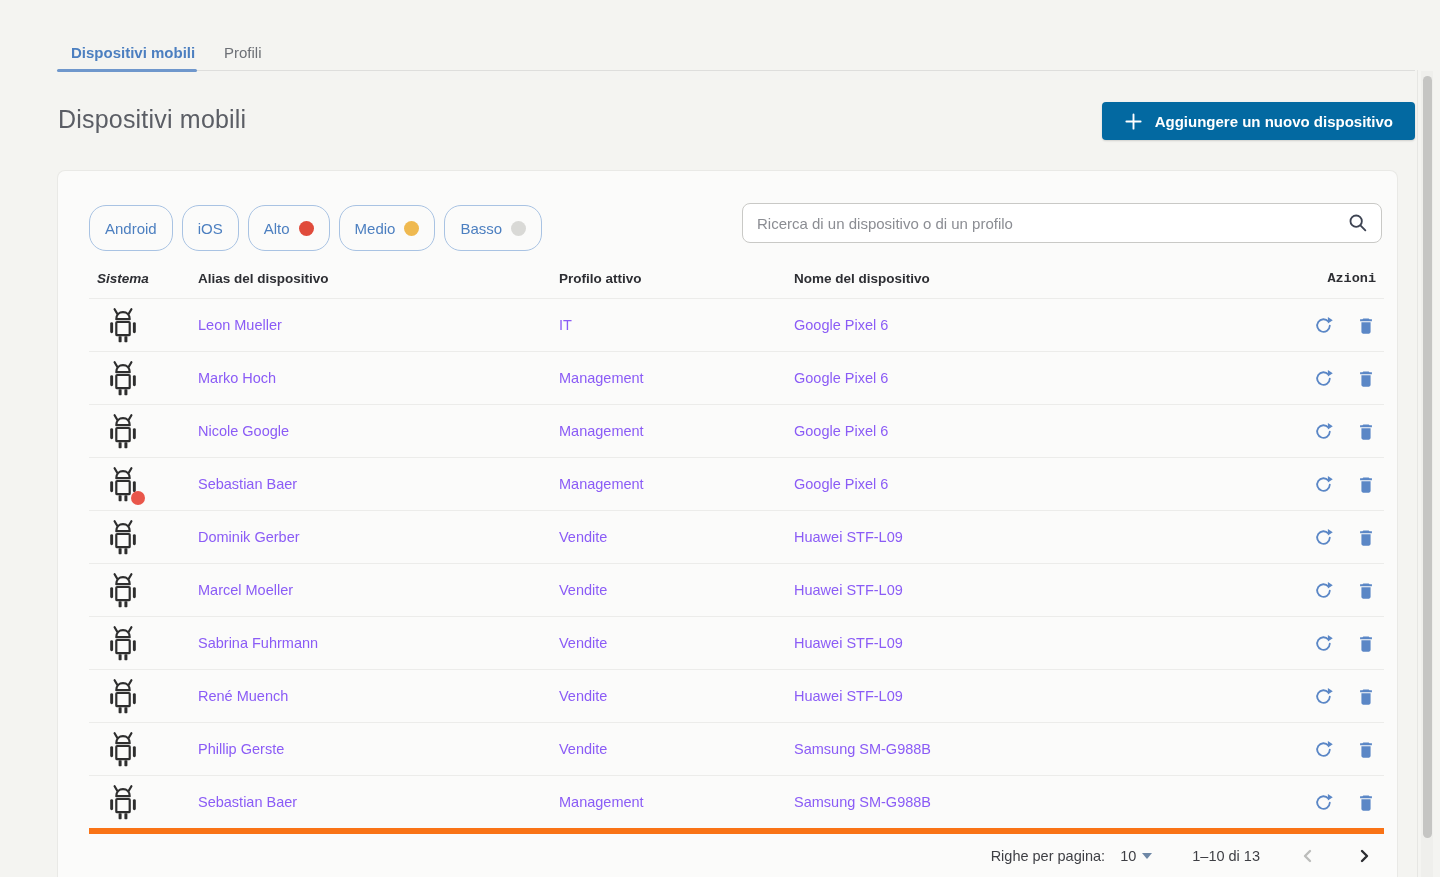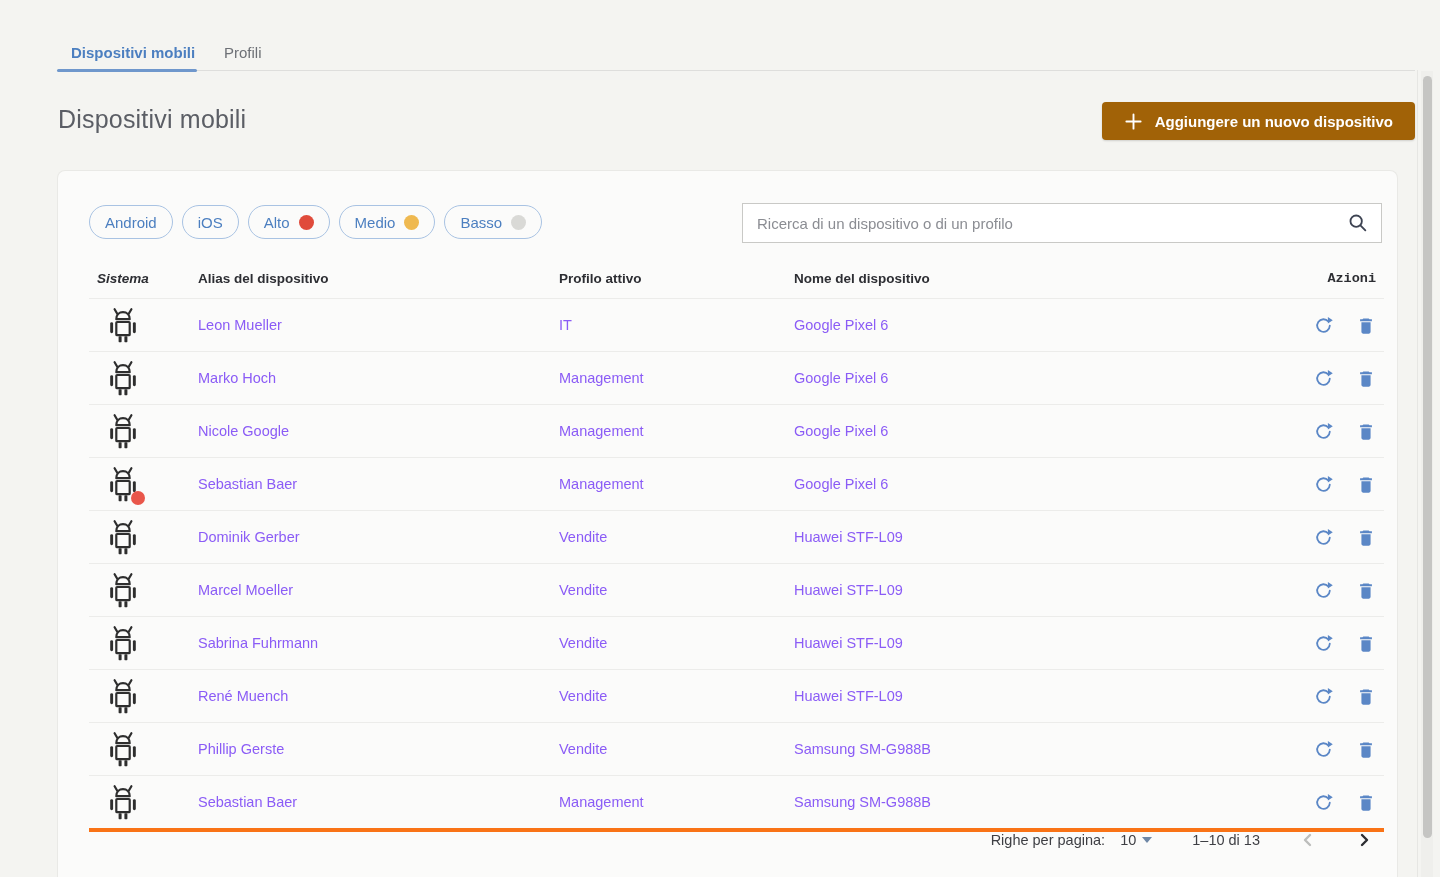--- a/index.html
+++ b/index.html
@@ -15,46 +15,46 @@
   .topbar-divider { position:absolute; left:0; bottom:0; width:100%; height:1px; background:#dededc; }
   .tab { position:absolute; bottom:10px; font-size:15px; cursor:default; }
   .tab-active { left:14px; color:#4c7fc0; font-weight:700; }
   .tab-underline { position:absolute; left:0; bottom:-1px; width:140px; height:3px; background:#6f97cc; border-radius:2px; }
   .tab-inactive { left:167px; color:#6d7076; font-weight:400; }
 
   
   .page-title { position:absolute; left:58px; top:105px; font-size:25px; font-weight:400; color:#5b5e65; letter-spacing:0.2px; }
   .add-btn {
     position:absolute; right:25px; top:102px; height:38px;
-    background:#a16207; color:#fff; border:none; border-radius:4px;
+    background:#0369a1; color:#fff; border:none; border-radius:4px;
     font-family:"Liberation Sans", sans-serif; font-size:15px; font-weight:700;
     display:flex; align-items:center; gap:12px; padding:0 22px;
     box-shadow:0 1px 2px rgba(0,0,0,0.15); cursor:pointer;
   }
 
   
   .card {
     position:absolute; left:57px; top:170px; width:1341px; height:707px;
     background:#fbfbfa; border:1px solid #e9e9e6; border-bottom:none;
     border-radius:8px 8px 0 0;
   }
 
   
   .chips { position:absolute; left:31px; top:34px; display:flex; gap:9px; }
   .chip {
-    height:34px; border:1px solid #a9c3e3; border-radius:17px; background:transparent;
+    height:46px; border:1px solid #a9c3e3; border-radius:17px; background:transparent;
     display:flex; align-items:center; gap:9px; padding:0 15px;
     color:#4c7fc0; font-size:15px; font-family:"Liberation Sans", sans-serif; cursor:pointer;
   }
   .chip-dot { width:15px; height:15px; border-radius:50%; }
 
   
   .search-box {
     position:absolute; right:15px; top:32px; width:640px; height:40px;
-    background:#fff; border:1px solid #c9c9c6; border-radius:0;
+    background:#fff; border:1px solid #c9c9c6; border-radius:8px;
     display:flex; align-items:center;
   }
   .search-input {
     flex:1; border:none; outline:none; background:transparent;
     font-family:"Liberation Sans", sans-serif; font-size:15px; color:#3b3c41;
     padding:0 0 0 14px;
   }
   .search-input::placeholder { color:#8b8d93; }
   .search-icon { width:22px; height:22px; margin:0 12px 0 8px; flex:none; }
 
@@ -71,22 +71,22 @@
   .c-last  { padding-right:8px; text-align:right;font-family:Liberation Mono, monospace; }
   .sys-wrap { position:relative; width:36px; height:40px; margin-left:8px; }
   .android-svg { width:36px; height:40px; display:block; }
   .risk-badge { position:absolute; right:-4px; bottom:-1px; width:14px; height:14px; border-radius:50%; background:#e9564a; }
   .actions { display:flex; justify-content:flex-end; align-items:center; gap:21px; padding-right:8px; }
   .icon-btn { background:none; border:none; padding:0; cursor:pointer; width:21px; height:22px; display:flex; align-items:center; justify-content:center; }
 
   
   .pagination {
     position:absolute; left:31px; top:657px; width:1295px; height:50px;
-    border-top:4px solid #f97316;
-    display:flex; align-items:flex-start; justify-content:flex-end;
+    border-top:6px solid #f97316;
+    display:flex; align-items:center; justify-content:flex-end;
     font-size:14.5px; color:#3e3f44;
   }
   .rpp-label { margin-right:15px; }
   .rpp-select { display:flex; align-items:center; gap:6px; cursor:pointer; }
   .dd-arrow { width:0; height:0; border-left:5.5px solid transparent; border-right:5.5px solid transparent; border-top:6.5px solid #6e87a6; }
   .range { margin-left:40px; }
   .pg-btn { background:none; border:none; padding:0; margin-left:40px; cursor:pointer; width:16px; height:16px; display:flex; align-items:center; justify-content:center; }
   .pg-right-pad { width:12px; }
 
   

